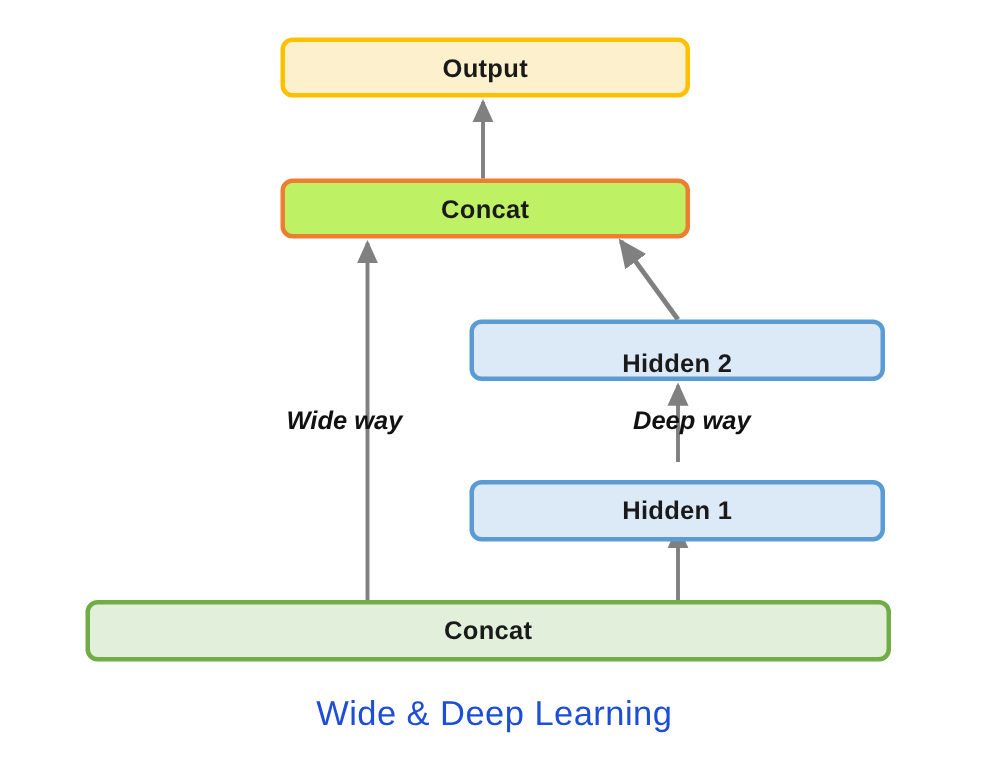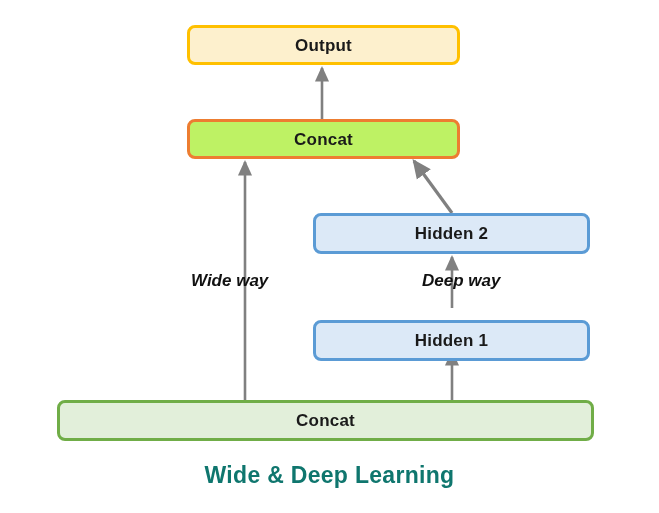--- a/index.html
+++ b/index.html
@@ -65,20 +65,21 @@
     background: #bef264;
     border: 3px solid #ed7d31;
   }
   #node-hidden2 {
     left: 313px;
     top: 213px;
     width: 277px;
     height: 41px;
     background: #dce9f7;
     border: 3px solid #5b9bd5;
+    align-items: flex-end;
   }
   #node-hidden1 {
     left: 313px;
     top: 320px;
     width: 277px;
     height: 41px;
     background: #dce9f7;
     border: 3px solid #5b9bd5;
   }
   #node-input {
@@ -98,22 +99,22 @@
     top: 272px;
     margin-left: 24px;
   }
   #diagram-title {
     position: absolute;
     left: 0;
     top: 462px;
     width: 659px;
     text-align: center;
     font-size: 23px;
-    font-weight: bold;
-    color: #0f766e;
+    font-weight: normal;
+    color: #1d4ed8;
     letter-spacing: 0.3px;
     z-index: 3;
   }
 </style>
 </head>
 <body>
 
 <div id="canvas">
 
   <svg id="arrow-layer" viewBox="0 0 659 513" width="659" height="513">

